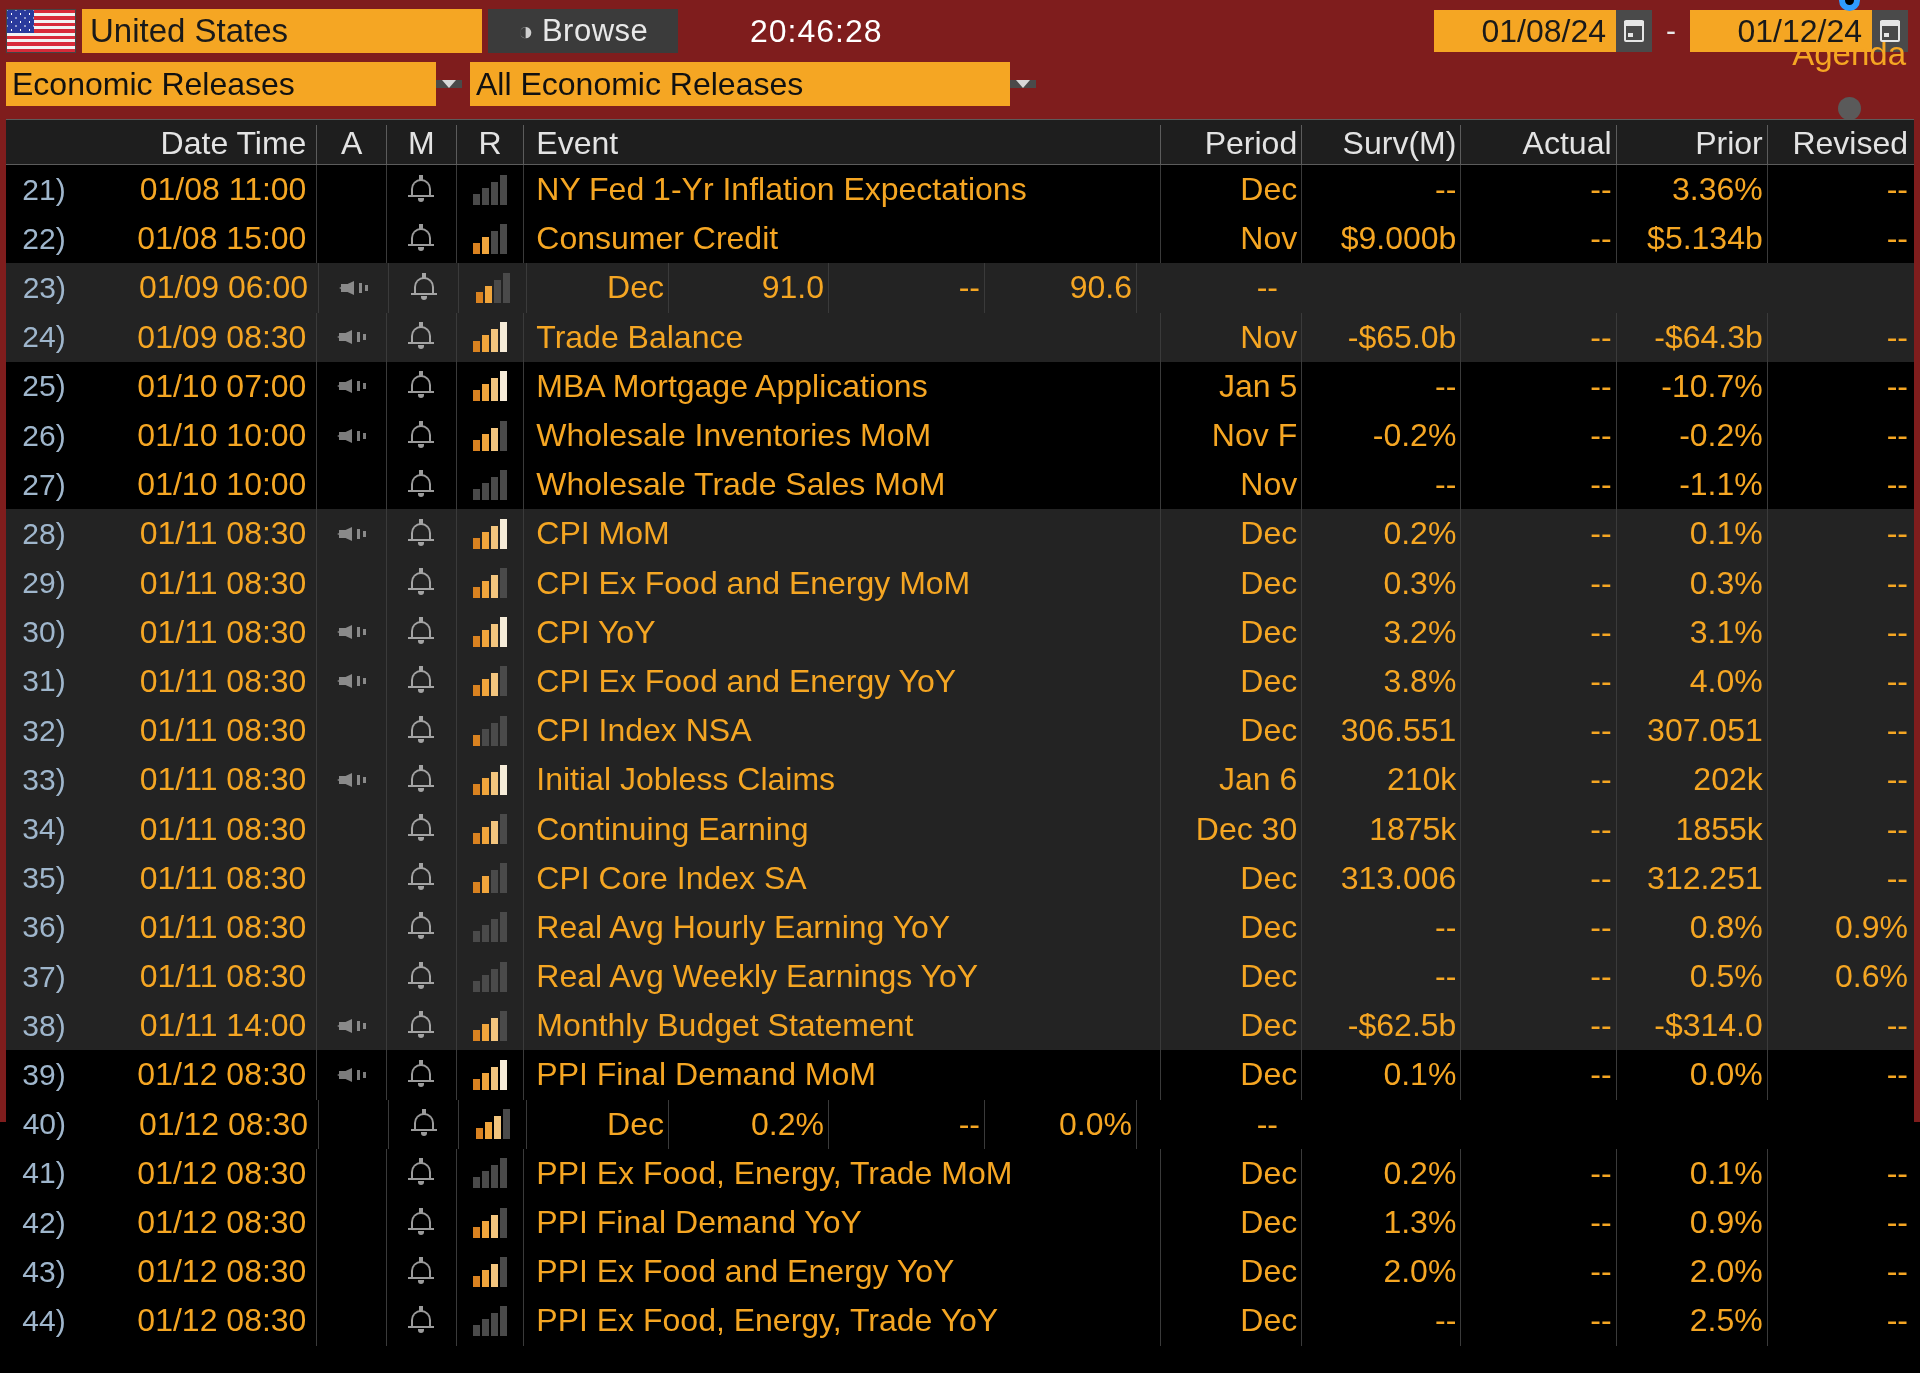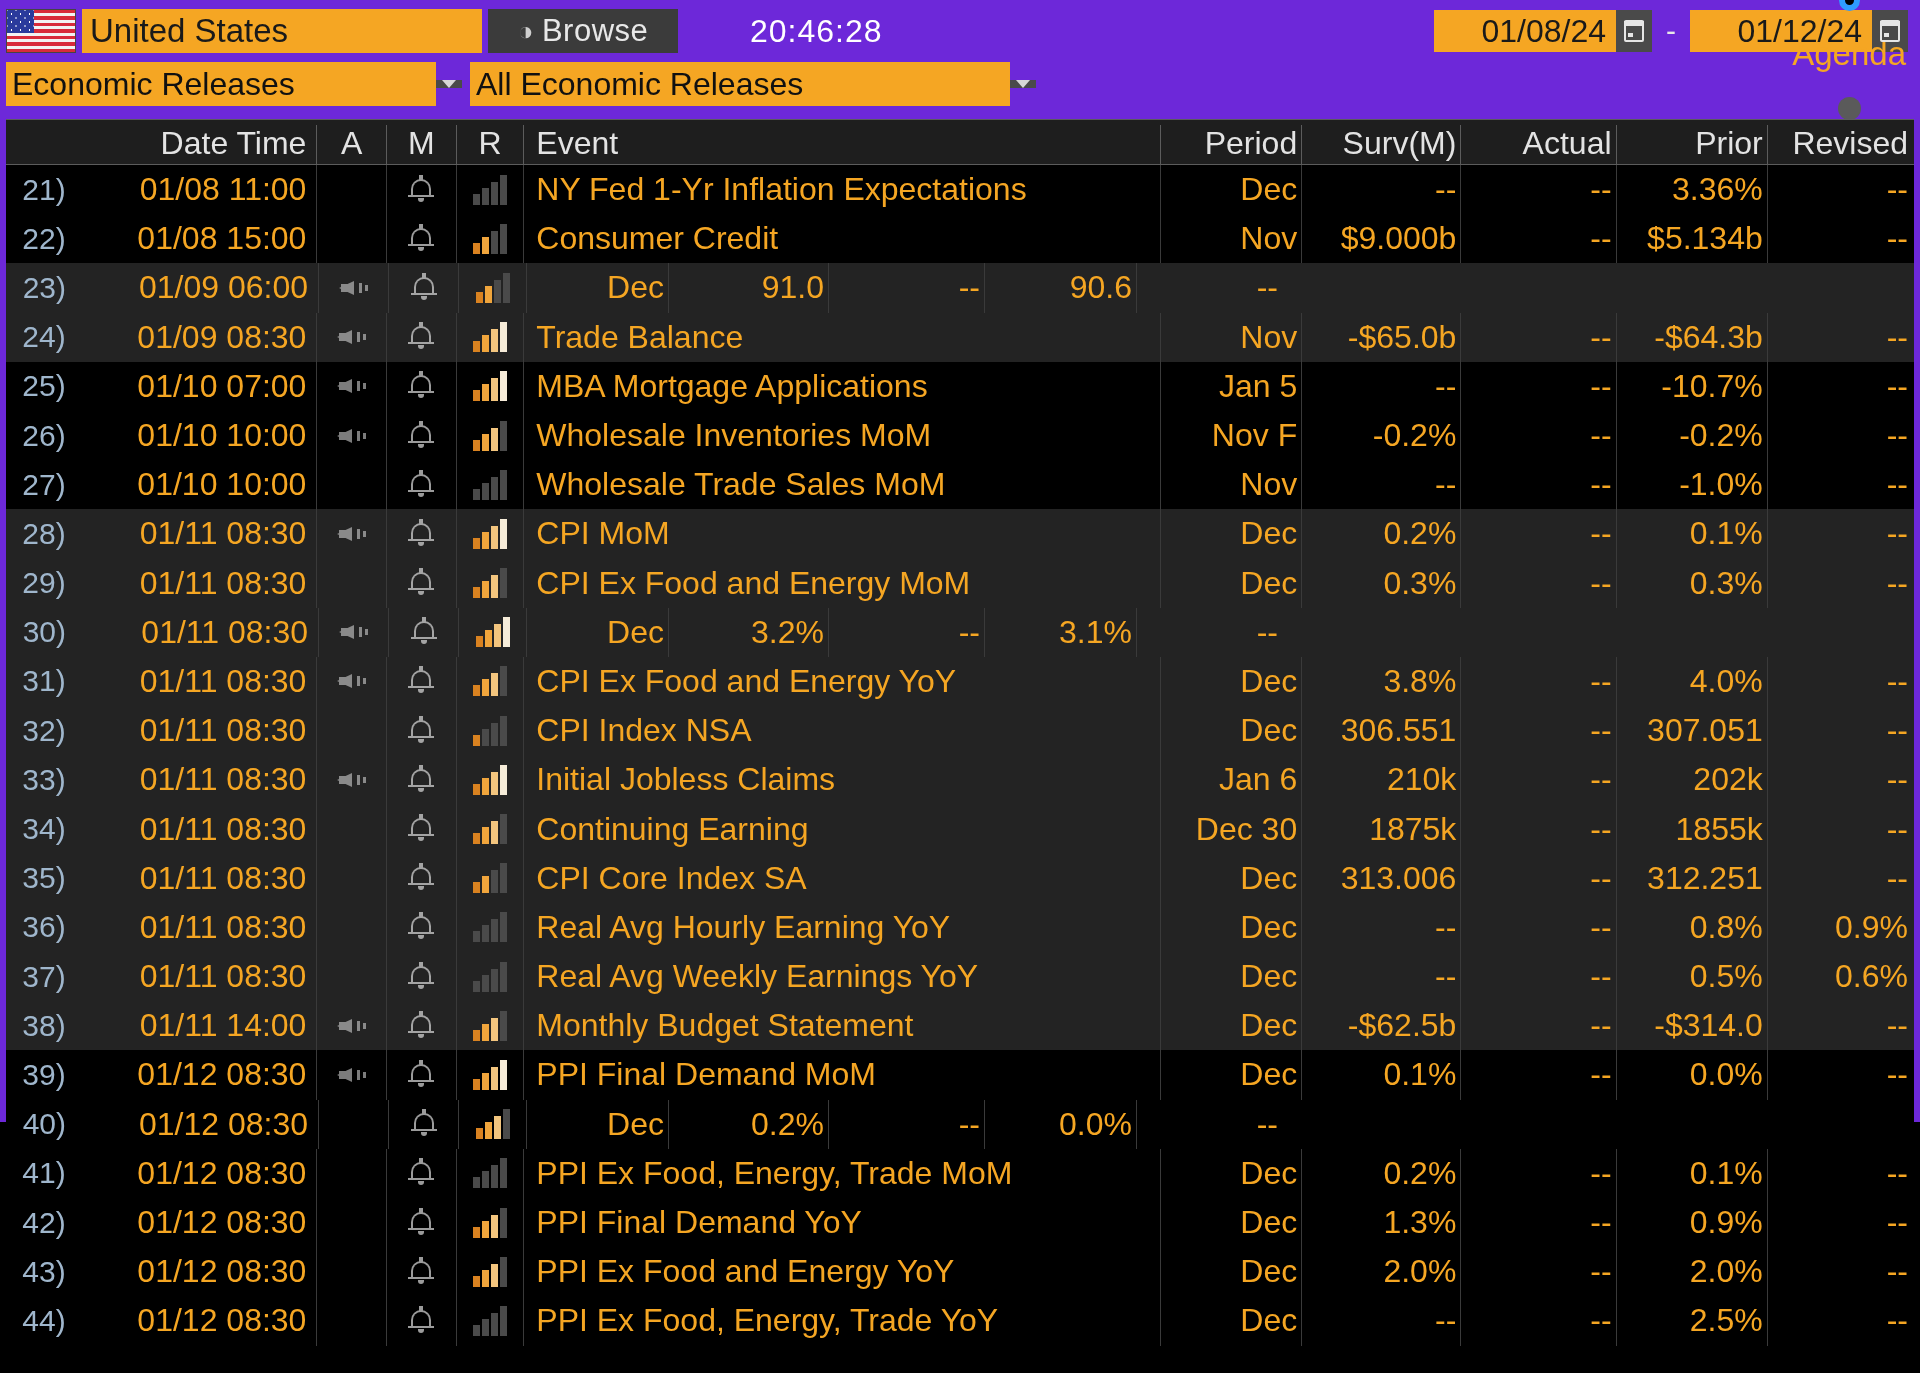--- a/index.html
+++ b/index.html
@@ -2,21 +2,21 @@
 <html><head>
 <meta charset="utf-8">
 <style>
   * { box-sizing: border-box; margin: 0; padding: 0; }
   html, body {
     width: 1920px; height: 1373px;
     background: #000;
     font-family: "Liberation Sans", sans-serif;
     overflow: hidden;
   }
-  #app { width: 1920px; height: 1122px; position: relative; background:#6d28d9; }
+  #app { width: 1920px; height: 1122px; position: relative; background:#7f1d1d; }
 
   
   .topbar { height: 58px; display:flex; align-items:center; padding: 4px 6px 0 6px; gap:0; }
   .flag {
     width: 70px; height: 44px; margin-right: 6px; flex:none;
     background:
       linear-gradient(to bottom,
         #d82b3a 0 7.69%, #f2f2f2 7.69% 15.38%, #d82b3a 15.38% 23.07%, #f2f2f2 23.07% 30.76%,
         #d82b3a 30.76% 38.46%, #f2f2f2 38.46% 46.15%, #d82b3a 46.15% 53.84%, #f2f2f2 53.84% 61.53%,
         #d82b3a 61.53% 69.23%, #f2f2f2 69.23% 76.92%, #d82b3a 76.92% 84.61%, #f2f2f2 84.61% 92.30%,
@@ -427,21 +427,21 @@
               <span class=""></span>
               <span class=""></span>
               <span class=""></span>
               <span class=""></span>
             </span>
           </div>
           <div class="cell c-event">Wholesale Trade Sales MoM</div>
           <div class="cell c-per">Nov</div>
           <div class="cell c-surv">--</div>
           <div class="cell c-act">--</div>
-          <div class="cell c-prior">-1.0%</div>
+          <div class="cell c-prior">-1.1%</div>
           <div class="cell c-rev">--</div>
         </div>
         <div class="row light">
           <div class="cell c-num">28)</div>
           <div class="cell c-date">01/11 08:30</div>
           <div class="cell c-a">
             <span class="spk">
               <span class="body"></span>
               <span class="box"></span>
               <span class="w1"></span>
@@ -518,20 +518,21 @@
             </span>
           </div>
           <div class="cell c-r">
             <span class="relev">
               <span class="f1"></span>
               <span class="f2"></span>
               <span class="f3"></span>
               <span class="f4"></span>
             </span>
           </div>
+          <div class="cell c-event">CPI YoY</div>
           <div class="cell c-per">Dec</div>
           <div class="cell c-surv">3.2%</div>
           <div class="cell c-act">--</div>
           <div class="cell c-prior">3.1%</div>
           <div class="cell c-rev">--</div>
         </div>
         <div class="row light">
           <div class="cell c-num">31)</div>
           <div class="cell c-date">01/11 08:30</div>
           <div class="cell c-a">

